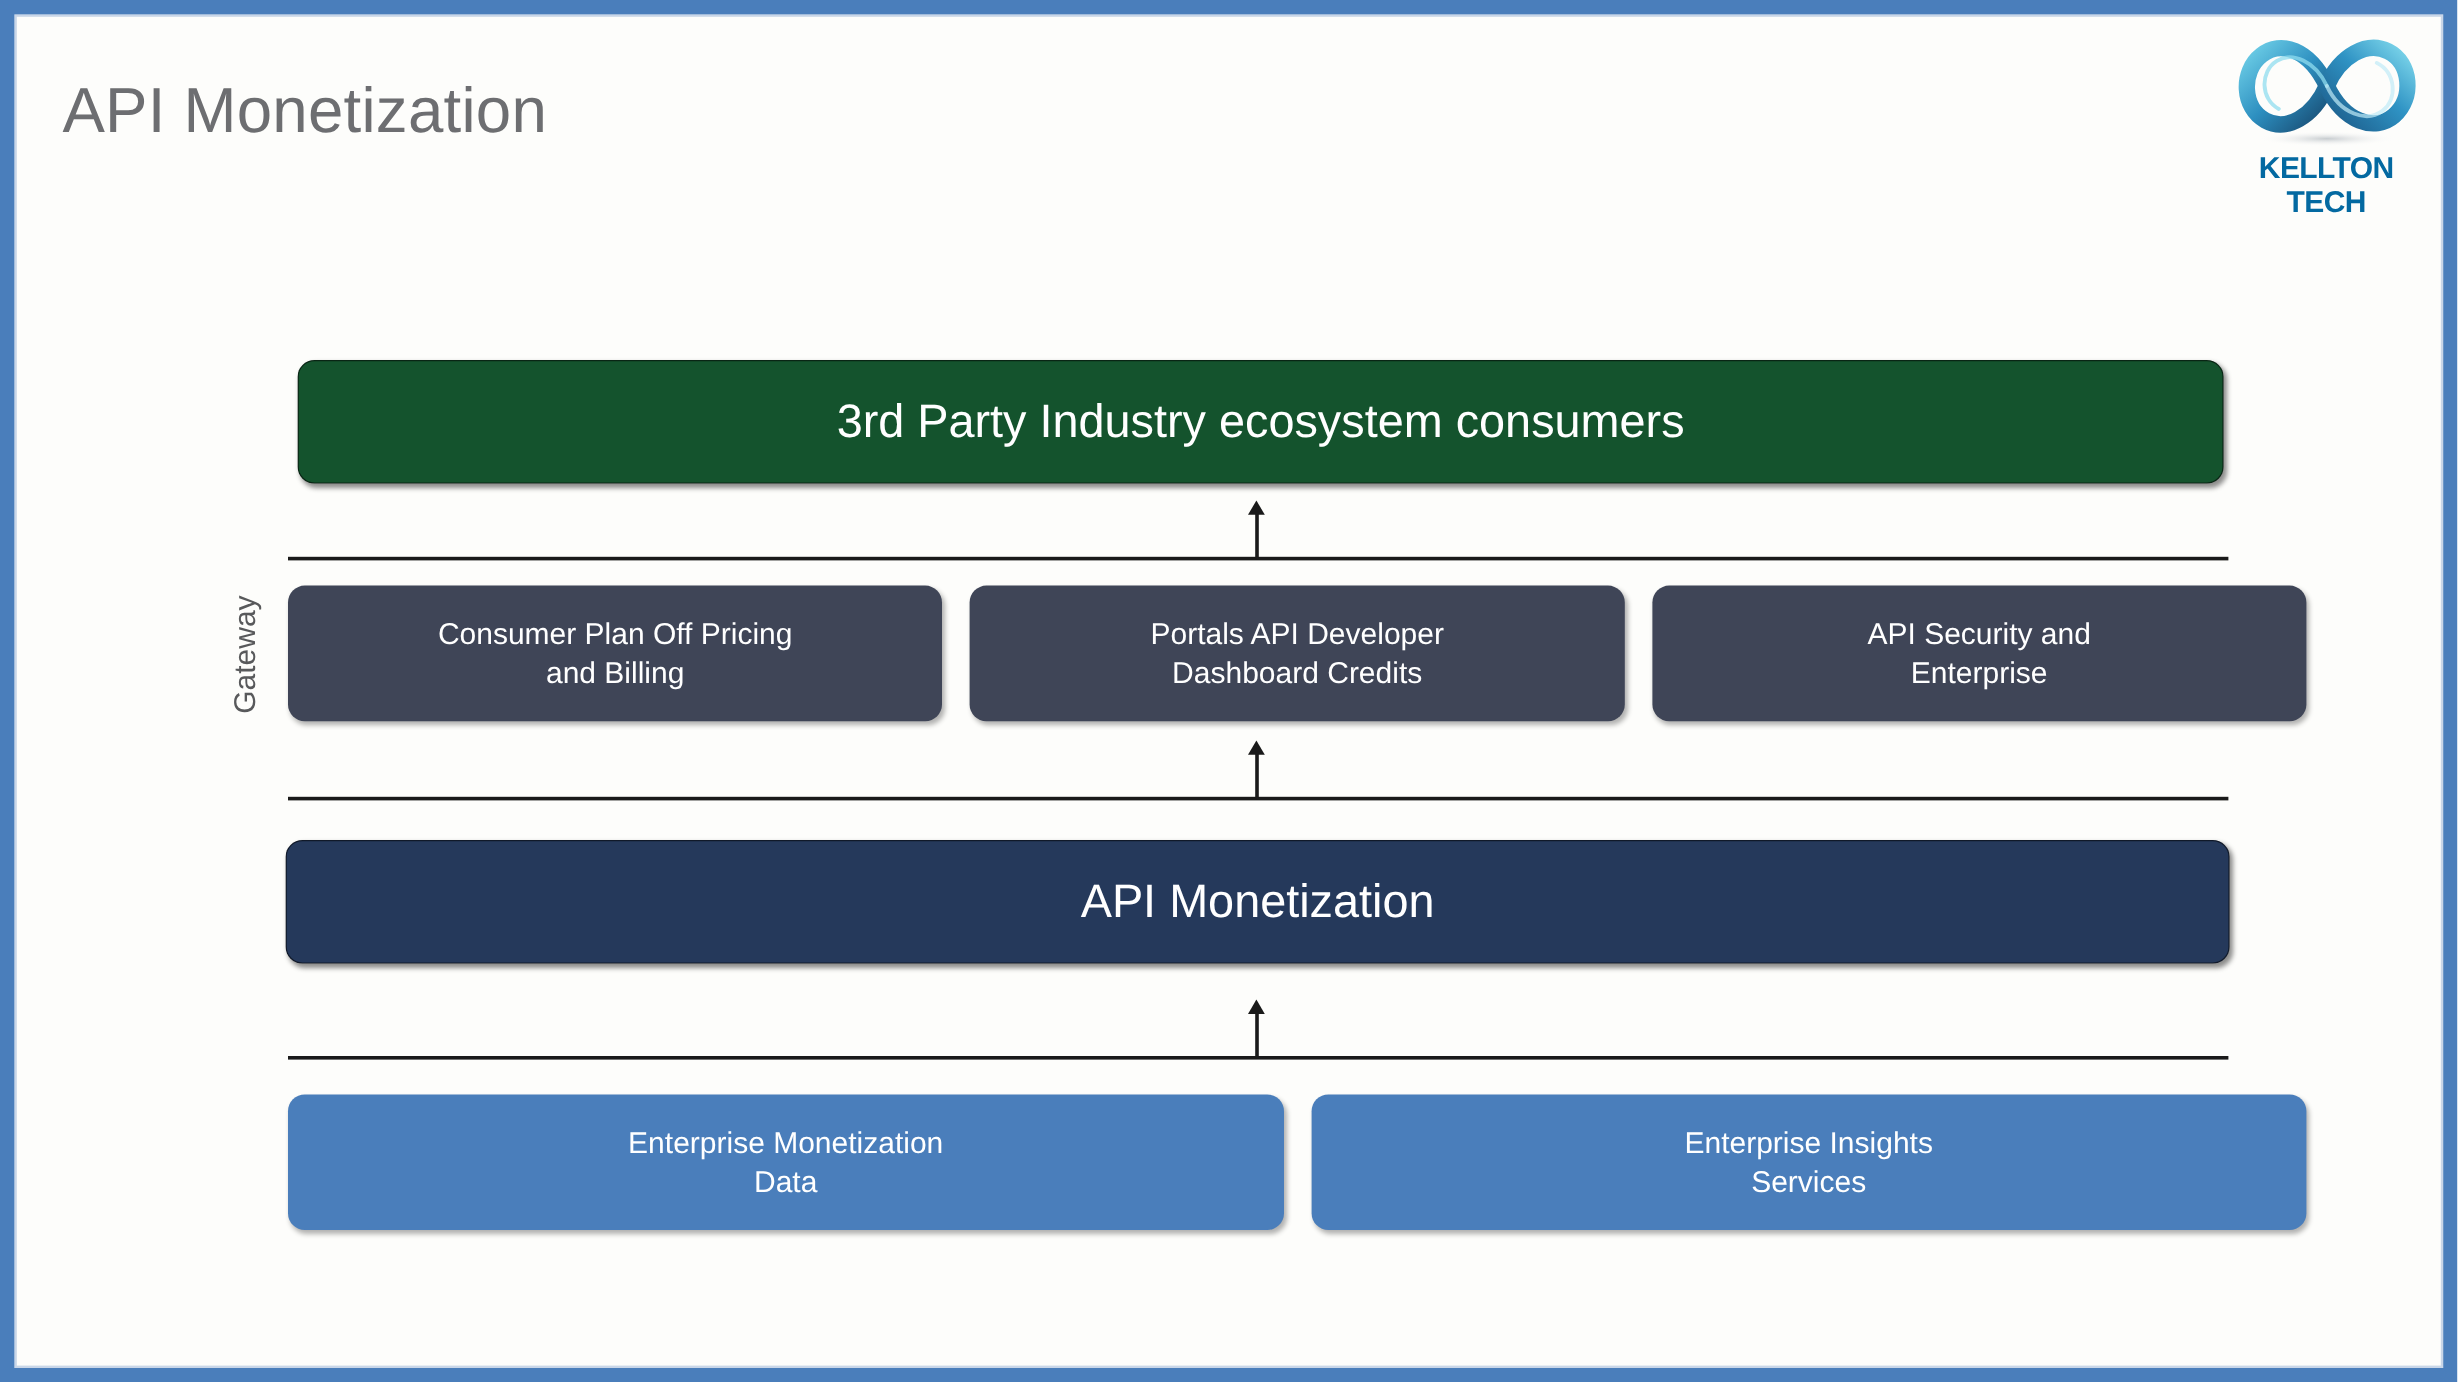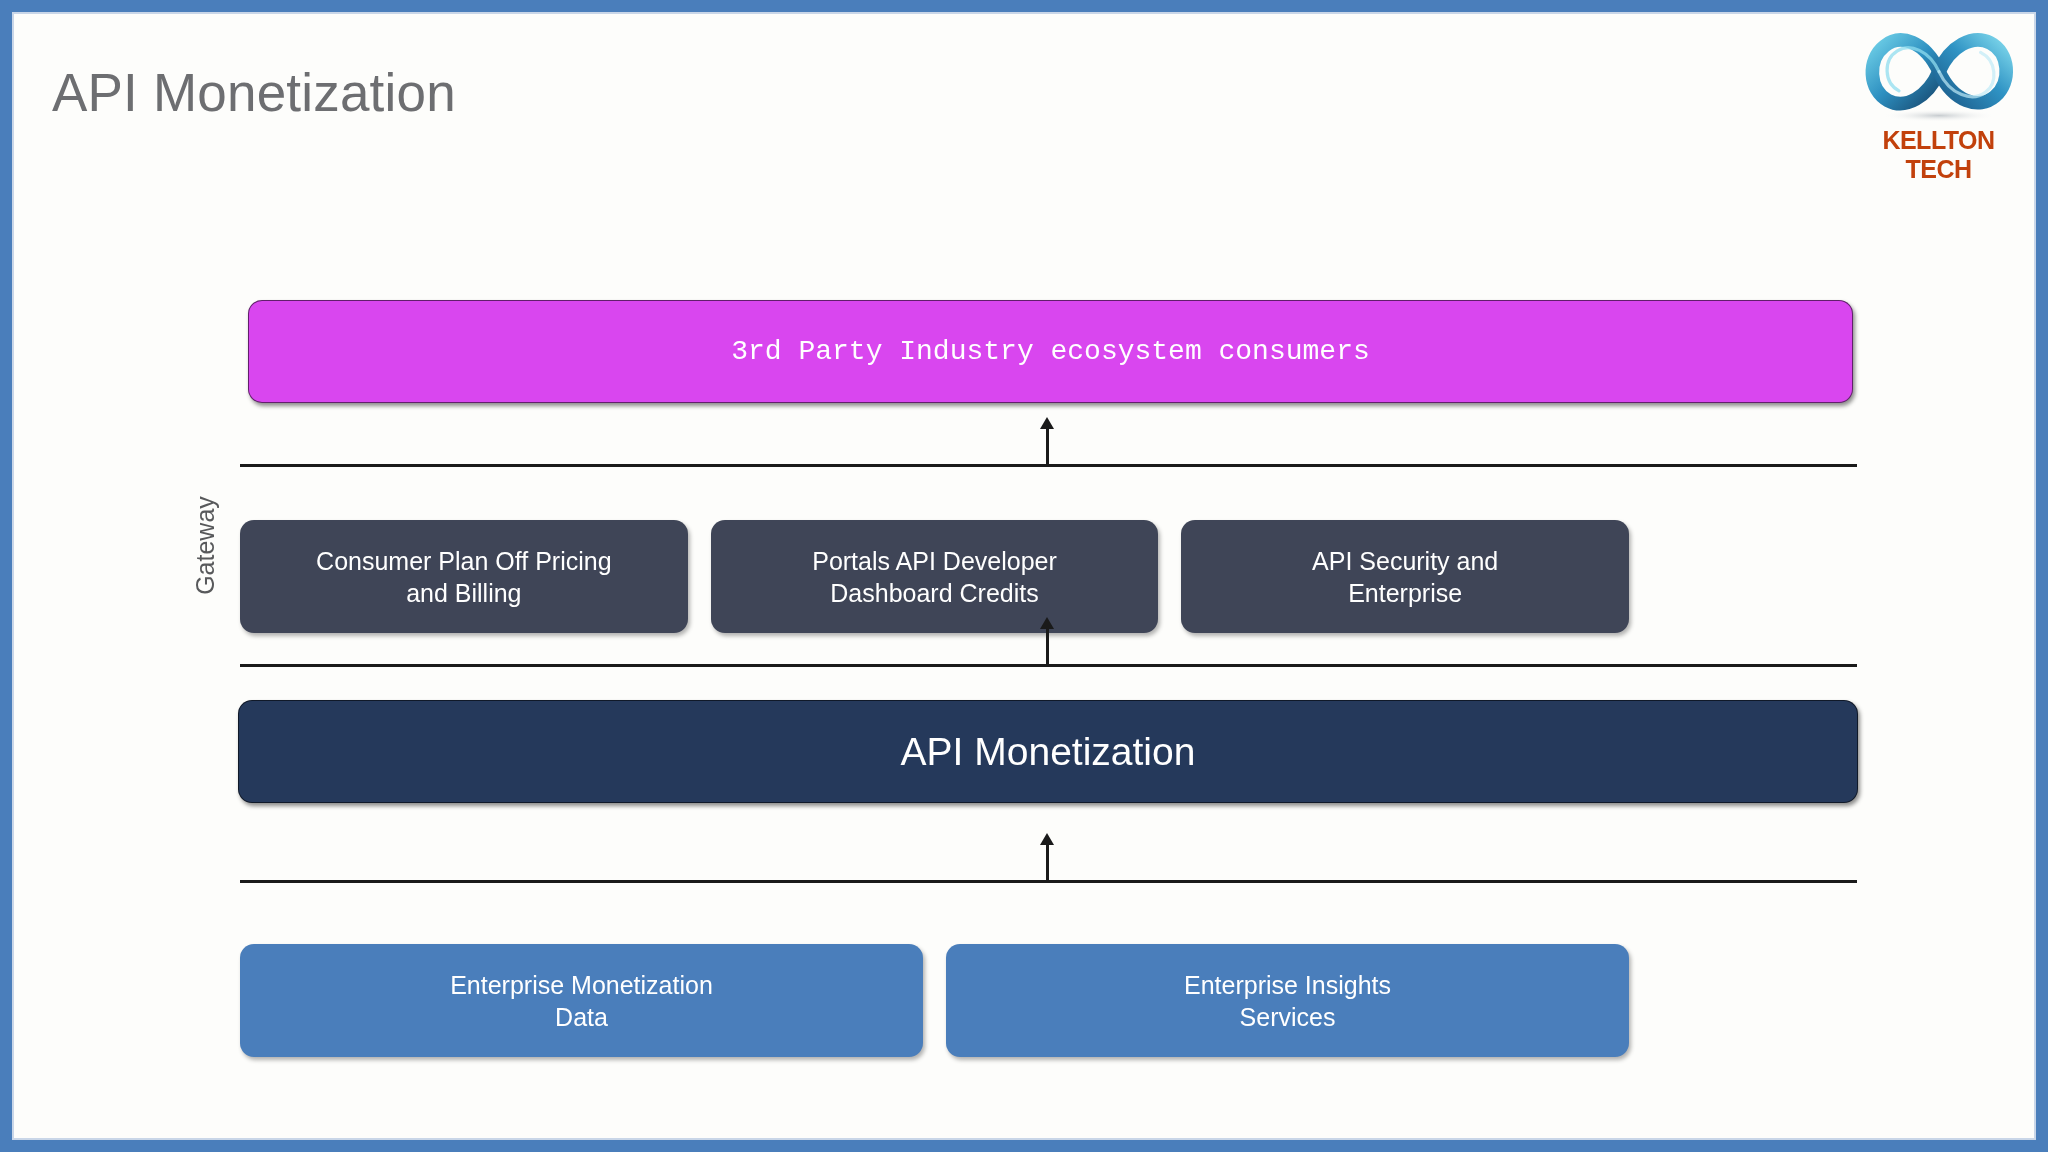--- a/index.html
+++ b/index.html
@@ -58,21 +58,21 @@
   }
   .logo-mark {
     width: 160px;
     height: 108px;
     margin: 0 auto;
     display: block;
   }
   .logo-text {
     font-size: 25px;
     font-weight: bold;
-    color: #c2410c;
+    color: #0369a1;
     letter-spacing: -0.5px;
     margin-top: -4px;
   }
 
   
   .diagram {
     position: absolute;
     left: 0; top: 0;
     width: 2048px;
     height: 1152px;
@@ -88,23 +88,22 @@
     color: #ffffff;
     box-shadow: 2px 3px 4px rgba(0,0,0,0.45);
     border: 1px solid rgba(0,0,0,0.55);
     box-sizing: border-box;
   }
   .band-top {
     left: 248px;
     top: 300px;
     width: 1605px;
     height: 103px;
-    background: #d946ef;
-    font-size: 28px;
-    font-family: Liberation Mono, monospace;
+    background: #14532d;
+    font-size: 39px;
   }
   .band-mid {
     left: 238px;
     top: 700px;
     width: 1620px;
     height: 103px;
     background: #25395b;
     font-size: 39px;
   }
 
@@ -154,24 +153,23 @@
     margin-top: 42px;
     font-size: 25px;
     color: #58595b;
     white-space: nowrap;
   }
 
   
   .card-row {
     position: absolute;
     left: 240px;
-    width: 1389px;
+    width: 1682px;
     display: flex;
     gap: 23px;
-    margin-top: 32px;
   }
   .row-gateway { top: 488px; }
   .row-foundation { top: 912px; }
 
   .card {
     flex: 1 1 0;
     height: 113px;
     border-radius: 14px;
     display: flex;
     align-items: center;

